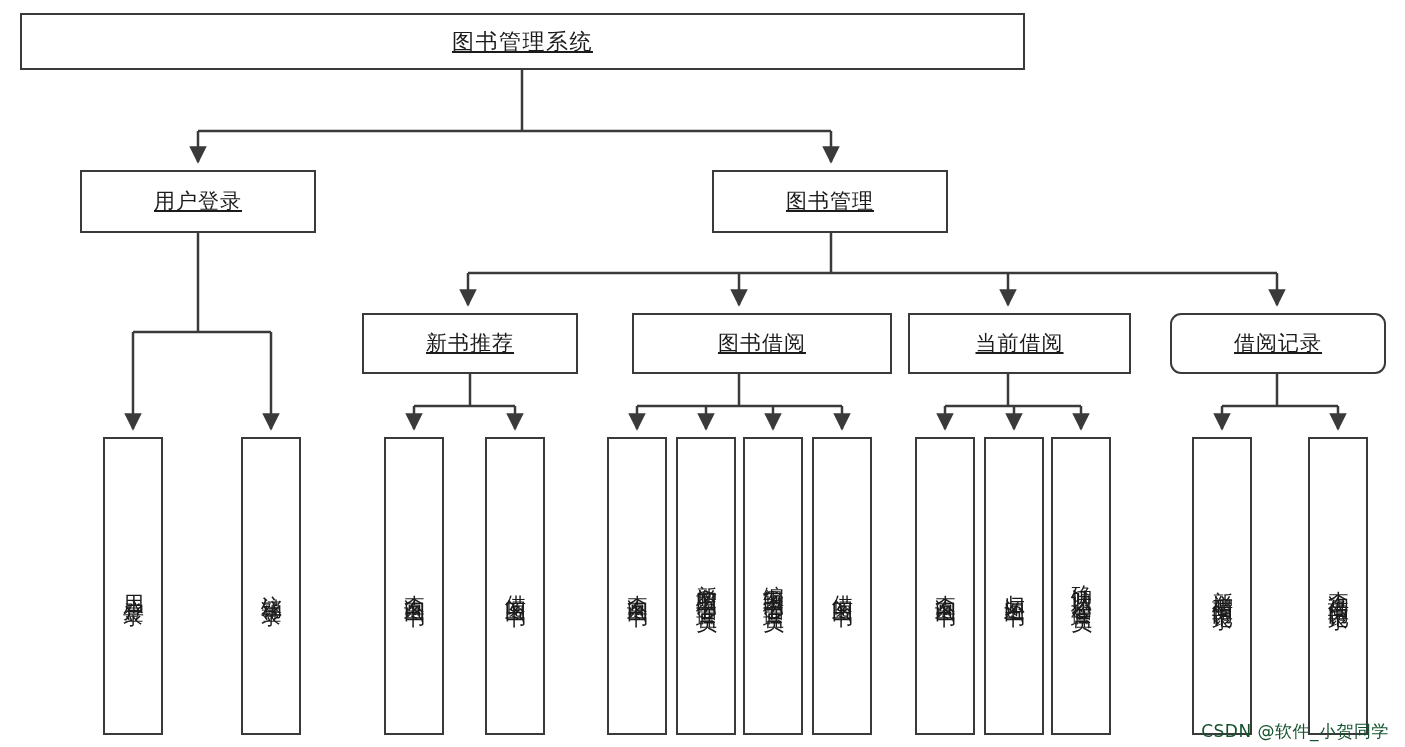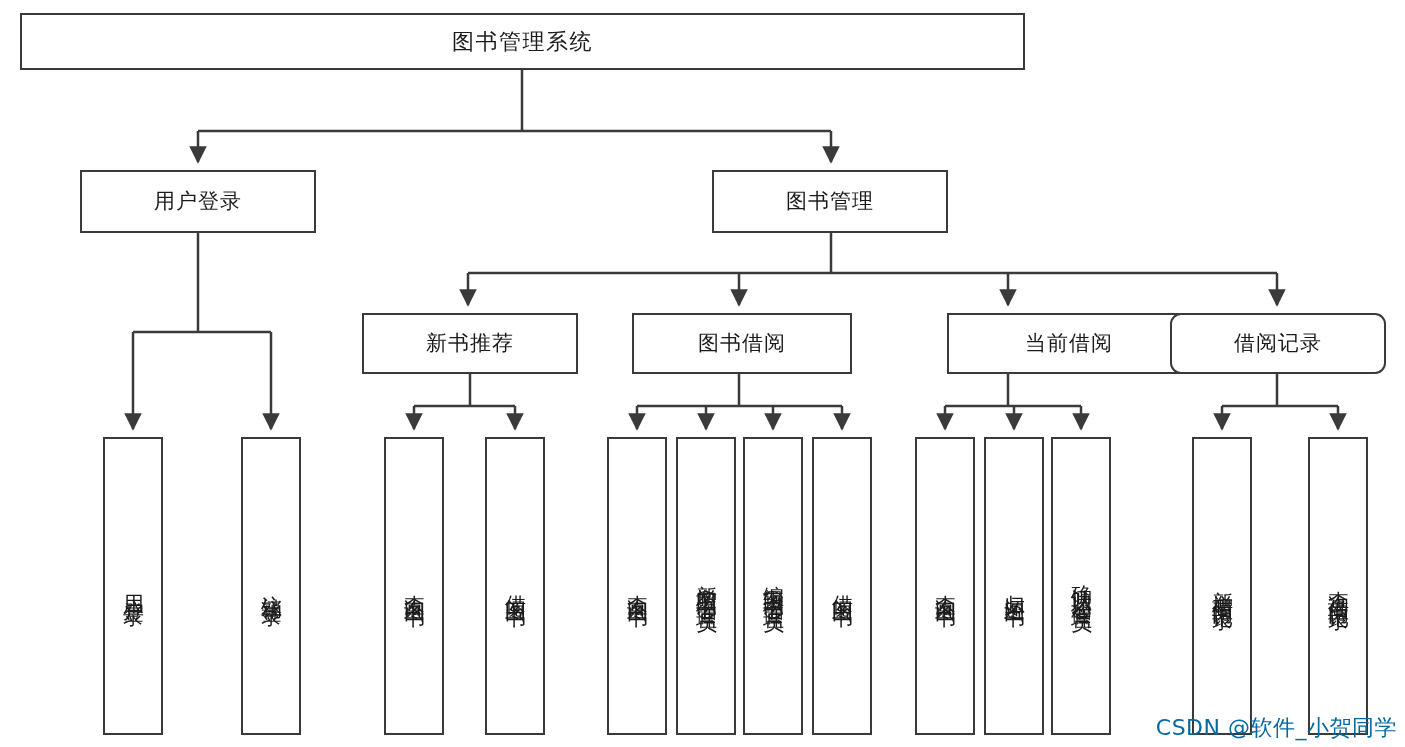--- a/index.html
+++ b/index.html
@@ -35,20 +35,21 @@
   .node .label{
     color:#1b1b1b;
     line-height:1.18;
     text-align:center;
     white-space:nowrap;
   }
   
   .node.h .label{
     font-size:21px;
     letter-spacing:1px;
+    text-decoration:underline;
   }
   .node.root .label{
     font-size:22px;
     letter-spacing:1.5px;
   }
   
   .node.v{
     align-items:center;
     justify-content:center;
     padding:4px 0;
@@ -56,24 +57,24 @@
   .node.v .label{
     writing-mode:vertical-rl;
     text-orientation:upright;
     font-size:21px;
     letter-spacing:4px;
     line-height:1;
     max-height:100%;
   }
   .watermark{
     position:absolute;
-    right:8px;
+    right:16px;
     bottom:4px;
-    font-size:22px;
-    color:#0369a1;
+    font-size:17px;
+    color:#14532d;
     letter-spacing:0.5px;
     z-index:5;
     user-select:none;
     white-space:nowrap;
   }
 </style>
 </head>
 <body>
 
 <div id="canvas">
@@ -137,25 +138,25 @@
   </div>
 
   <div class="node h" style="left:362px; top:313px; width:216px; height:61px;">
     <span class="label">新书推荐</span>
   </div>
 
   <div class="node h" style="left:712px; top:170px; width:236px; height:63px;">
     <span class="label">图书管理</span>
   </div>
 
-  <div class="node h" style="left:632px; top:313px; width:220px; height:61px;">
+  <div class="node h" style="left:632px; top:313px; width:260px; height:61px;">
     <span class="label">图书借阅</span>
   </div>
 
-  <div class="node h" style="left:947px; top:313px; width:244px; height:61px;align-items:center;">
+  <div class="node h" style="left:908px; top:313px; width:223px; height:61px;align-items:center;">
     <span class="label">当前借阅</span>
   </div>
 
   <div class="node h" style="left:1170px; top:313px; width:216px; height:61px;border-radius:11px;">
     <span class="label">借阅记录</span>
   </div>
 
   <div class="node v" style="left:103px; top:437px; width:60px; height:298px;">
     <span class="label">用户登录</span>
   </div>

